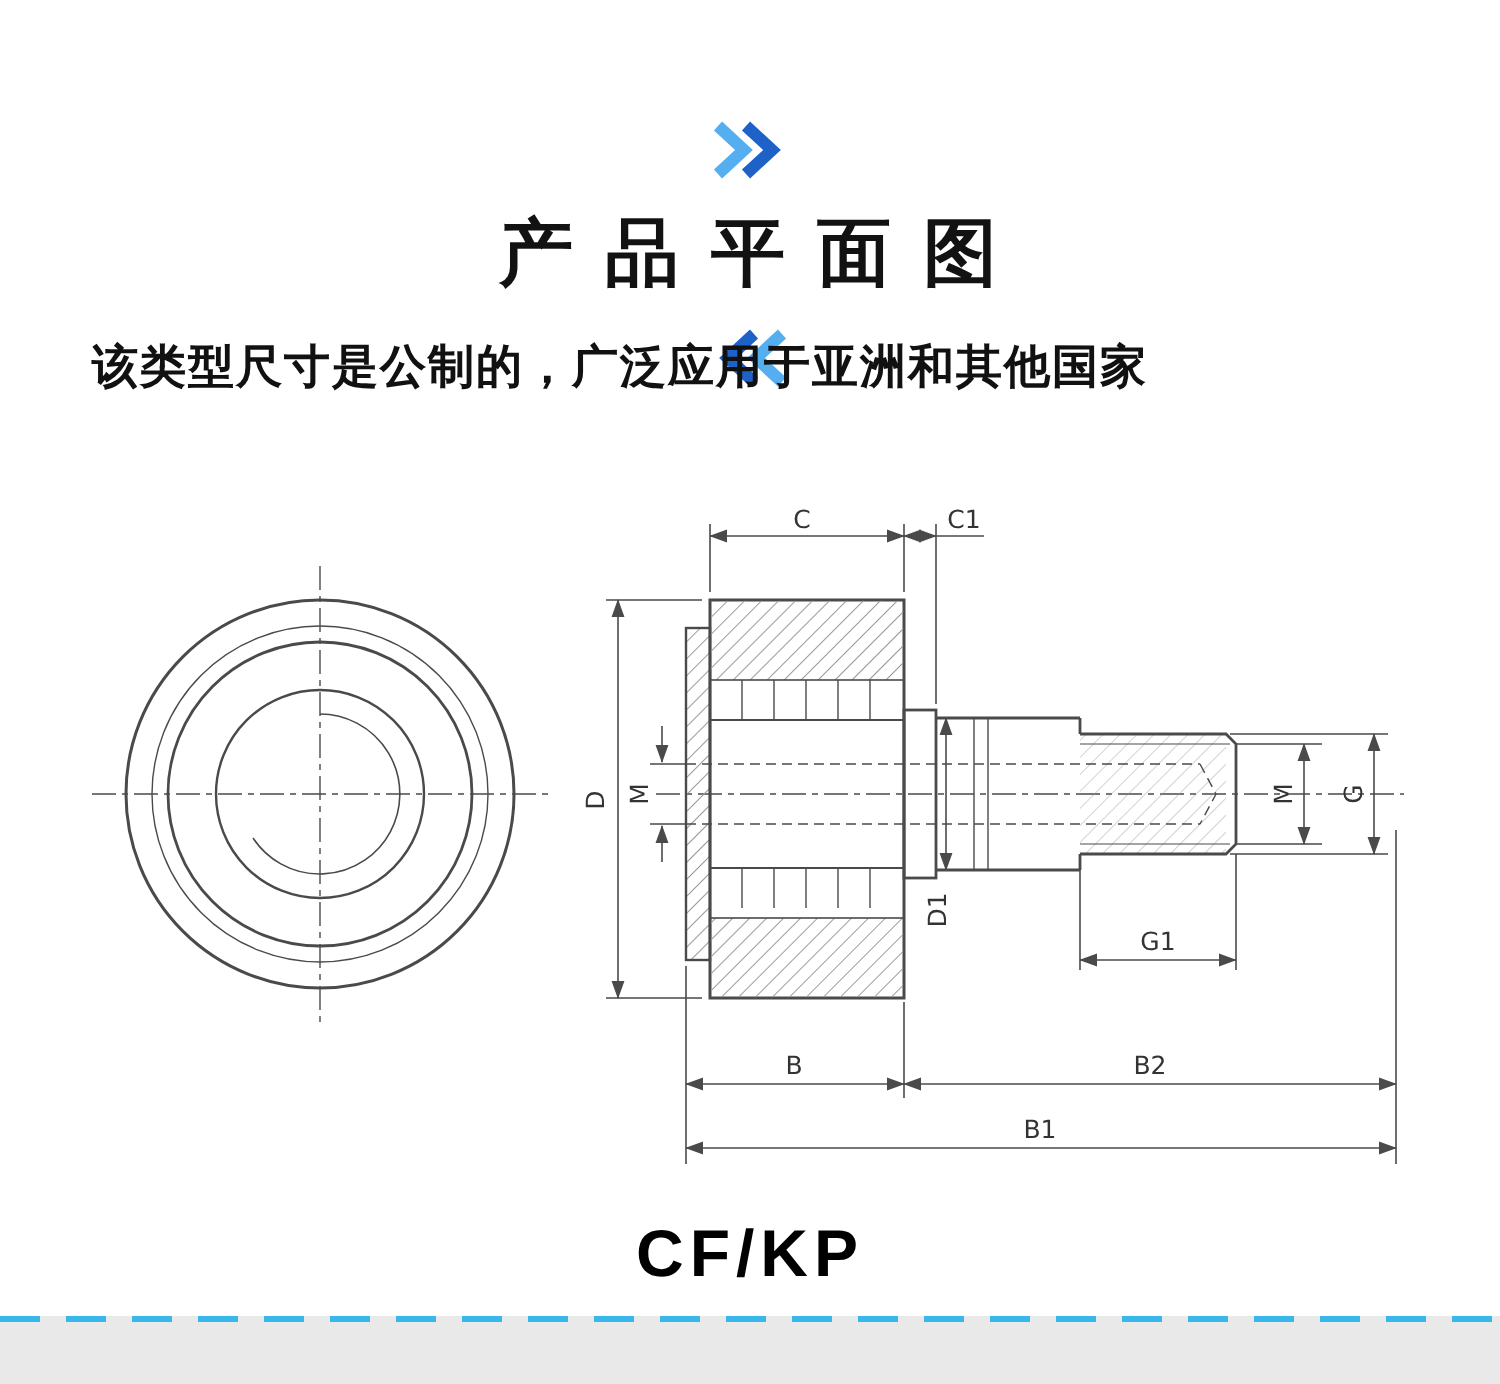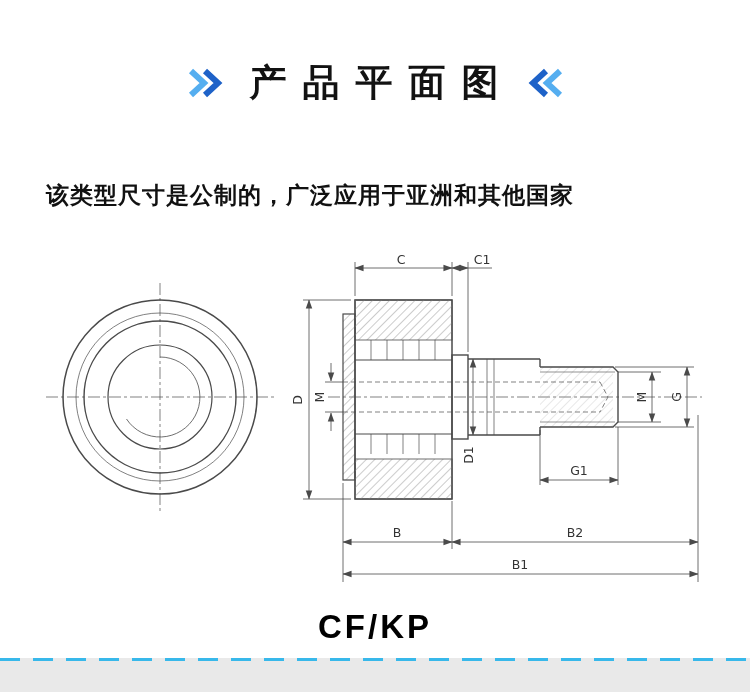--- a/index.html
+++ b/index.html
@@ -1,29 +1,29 @@
 <!DOCTYPE html>
 <html><head>
 <meta charset="utf-8">
 <style>
   html,body{margin:0;padding:0;}
   body{
     width:750px;height:692px;position:relative;overflow:hidden;
     background:#ffffff;font-family:"Liberation Sans","DejaVu Sans",sans-serif;
   }
   
-  .header{position:absolute;top:58px;left:0;right:0;display:flex;justify-content:center;align-items:center;gap:10px;}
+  .header{position:absolute;top:58px;left:0;right:0;display:flex;justify-content:flex-start;align-items:center;gap:10px;flex-direction:column;}
   .page-title{font-size:37px;font-weight:bold;color:#121212;letter-spacing:16px;margin-left:14px;}
   .chev{display:block;}
   
   .intro{position:absolute;top:156px;left:46px;right:20px;}
   .intro-line1{font-size:25px;font-weight:bold;color:#111;white-space:nowrap;}
   .intro-line1 .model-part{letter-spacing:3px;}
   .intro-line1 .red-part{color:#e60012;letter-spacing:1px;}
-  .intro-line2{font-size:23px;font-weight:bold;color:#111;margin-top:24px;letter-spacing:1px;white-space:nowrap;}
+  .intro-line2{font-size:23px;font-weight:bold;color:#111;margin-top:12px;letter-spacing:1px;white-space:nowrap;}
   
   .drawing{position:absolute;top:252px;left:30px;width:690px;height:340px;}
   svg .cl{stroke-dasharray:12 3 3 3;stroke-width:0.7;}
   svg .hid{stroke-dasharray:5 3;stroke-width:0.7;}
   svg text{font-family:"DejaVu Sans",sans-serif;font-size:12.5px;}
   
   .model{position:absolute;top:608px;left:0;width:100%;text-align:center;
     font-size:33px;font-weight:bold;color:#000;letter-spacing:3px;}
   
   .bottom-strip{position:absolute;left:0;bottom:0;width:100%;height:34px;background:#e9e9e9;}

